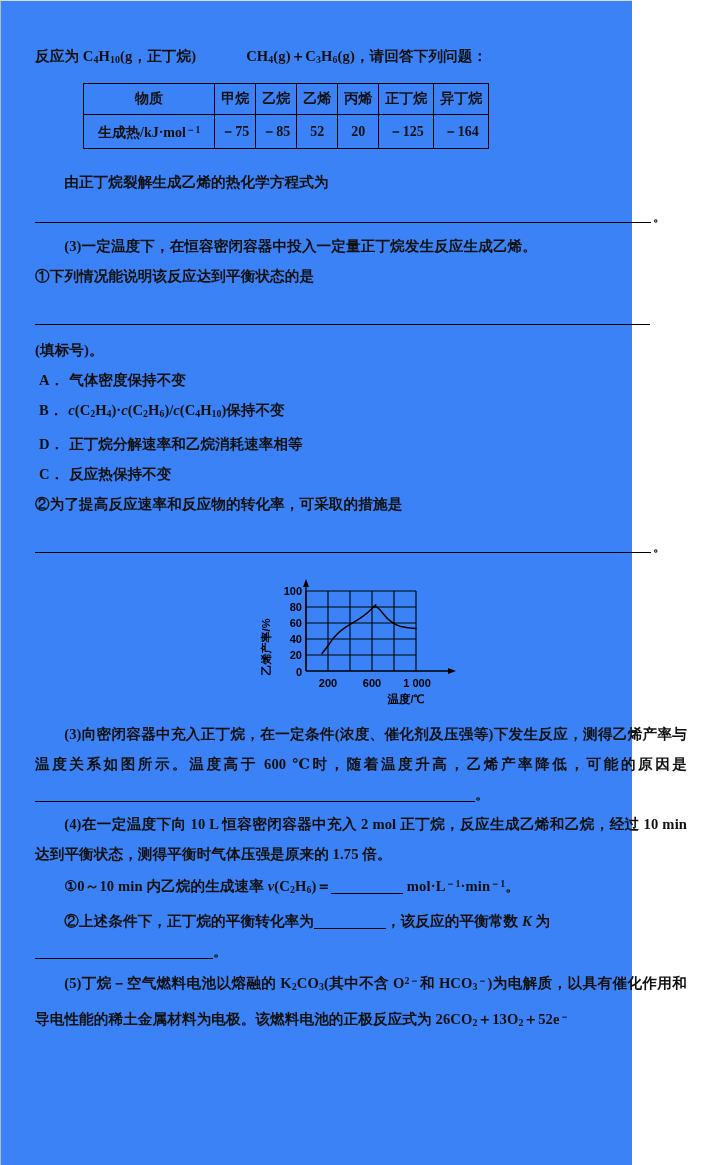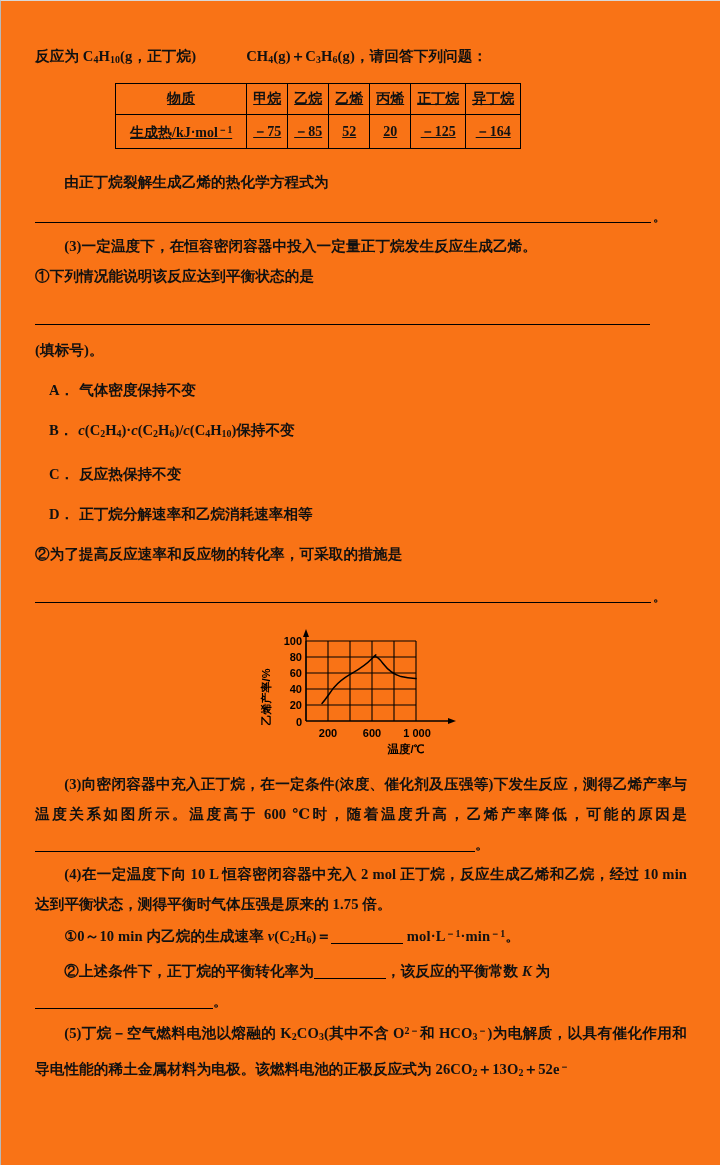--- a/index.html
+++ b/index.html
@@ -11,26 +11,26 @@
     width: 720px;
     height: 1165px;
     font-family: "Liberation Serif", "DejaVu Serif", serif;
     color: #111111;
     position: relative;
     overflow: hidden;
   }
   .page {
     position: absolute;
     left: 0; top: 0;
-    width: 720px;
+    width: 632px;
     height: 1165px;
     box-sizing: border-box;
     border-left: 1px solid #b9b9b9;
     border-top: 1px solid #d8d8d8;
-    background: #f97316;
+    background: #3b82f6;
   }
   .content {
     position: absolute;
     left: 34px;
     top: 40px;
     width: 652px;
   }
 
   
   .para {
@@ -39,21 +39,21 @@
     letter-spacing: 0.1px;
     text-align: justify;
     margin: 0 0 0 0;
     font-weight: 600;
   }
   .para.indent { text-indent: 2em; }
   .opt {
     font-size: 14.6px;
     line-height: 30px;
     font-weight: 600;
-    margin: 10px;
+    margin: 0;
     padding-left: 4px;
   }
   .opt .lbl { font-weight: 700; margin-right: 5px; }
 
   sub { font-size: 0.68em; vertical-align: -0.22em; }
   sup { font-size: 0.68em; vertical-align: 0.42em; }
   .ital { font-style: italic; }
   .gap { display: inline-block; width: 50px; }
 
   
@@ -75,22 +75,21 @@
     font-weight: 600;
   }
   .inline-rule {
     display: inline-block;
     border-bottom: 1.4px solid #000;
     vertical-align: -3px;
   }
 
   
   .tbl-wrap {
-    margin: 8px 0 0 80px;
-    text-decoration: underline;
+    margin: 8px 0 0 48px;
   }
   table.data {
     border-collapse: collapse;
     font-size: 14px;
     font-weight: 600;
   }
   table.data td {
     border: 1px solid #000;
     text-align: center;
     padding: 5px 6px;
@@ -162,23 +161,23 @@
     <div class="ruleline" style="height:44px">
       <div class="rule" style="width:615px; bottom:10px;"></div>
     </div>
 
     <p class="para">(填标号)。</p>
 
     <p class="opt"><span class="lbl">A．</span><span>气体密度保持不变</span></p>
 
     <p class="opt"><span class="lbl">B．</span><span><span class="ital">c</span>(C<sub>2</sub>H<sub>4</sub>)·<span class="ital">c</span>(C<sub>2</sub>H<sub>6</sub>)/<span class="ital">c</span>(C<sub>4</sub>H<sub>10</sub>)保持不变</span></p>
 
+    <p class="opt"><span class="lbl">D．</span><span>正丁烷分解速率和乙烷消耗速率相等</span></p>
+
     <p class="opt"><span class="lbl">C．</span><span>反应热保持不变</span></p>
-
-    <p class="opt"><span class="lbl">D．</span><span>正丁烷分解速率和乙烷消耗速率相等</span></p>
 
     <p class="para">②为了提高反应速率和反应物的转化率，可采取的措施是</p>
 
     <div class="ruleline" style="height:44px">
       <div class="rule" style="width:616px; bottom:10px;"></div>
       <div class="dot" style="left:618px; bottom:7px;">。</div>
     </div>
 
     <div class="chart-box">
       <svg class="plot" width="210" height="130" viewBox="0 0 210 130">

